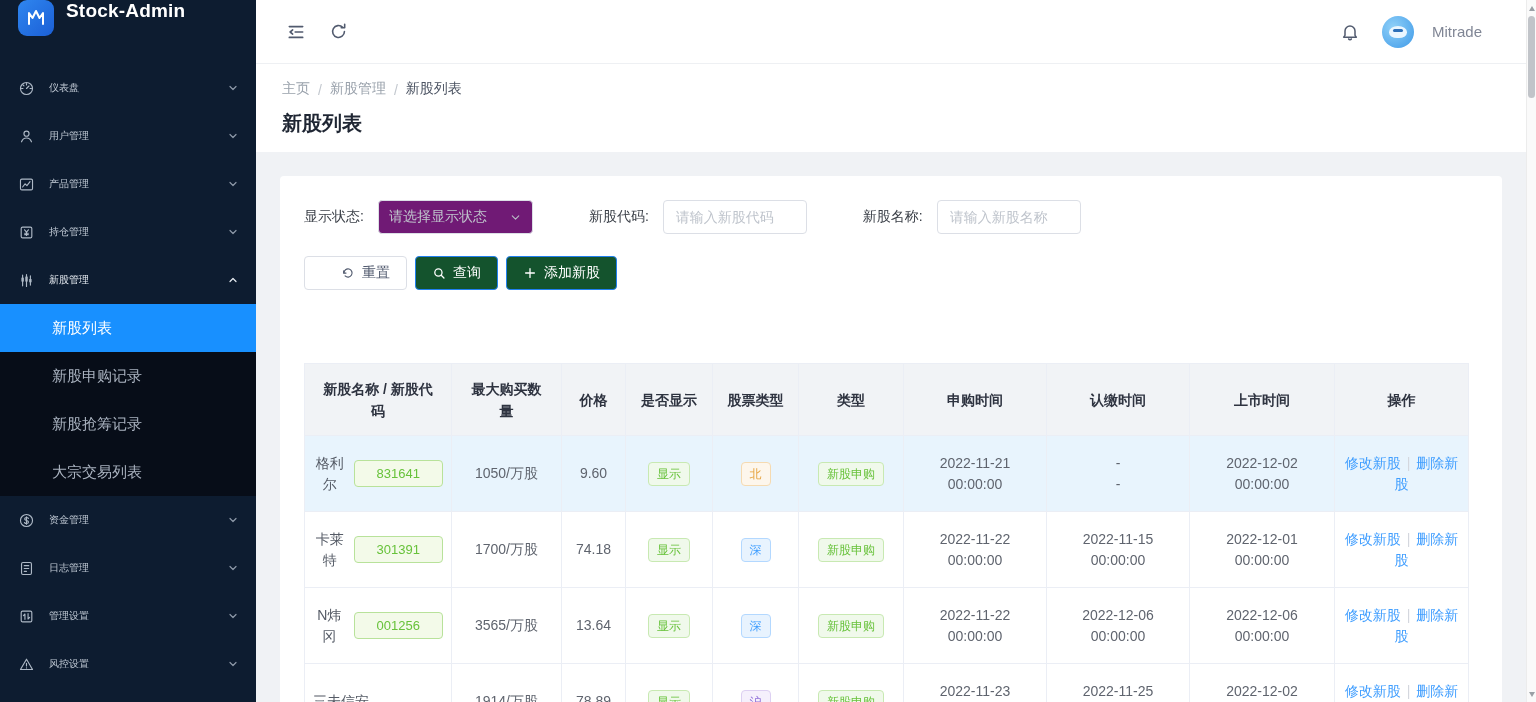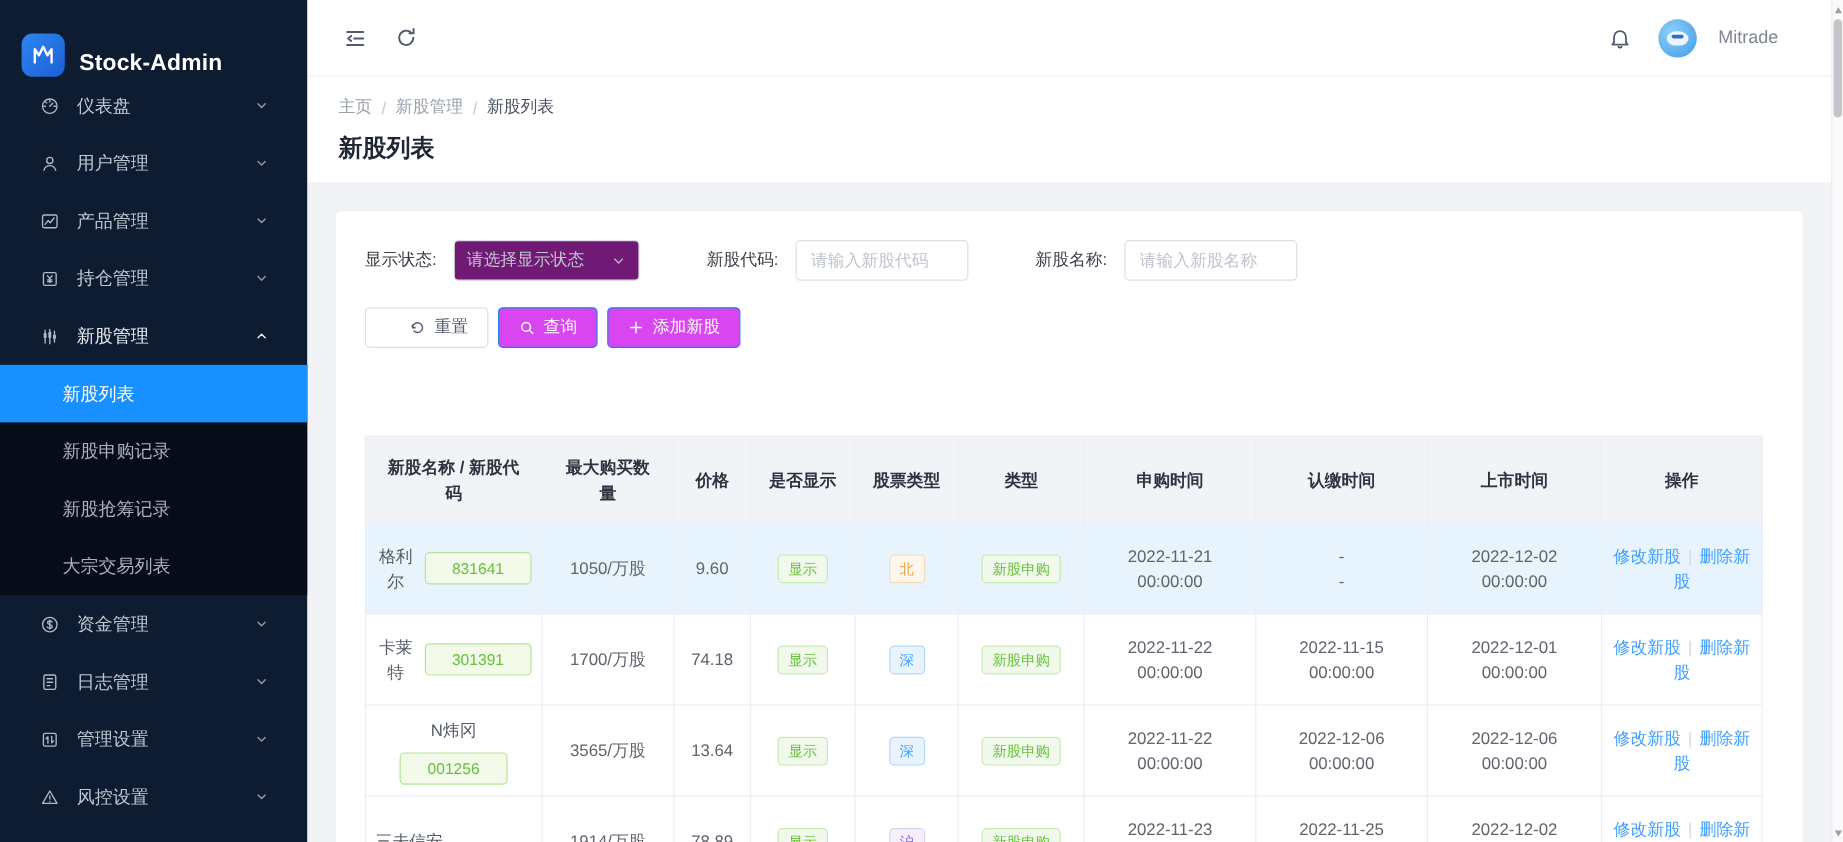--- a/index.html
+++ b/index.html
@@ -3,25 +3,25 @@
 <meta charset="utf-8">
 <style>
   * { box-sizing: border-box; margin: 0; padding: 0; }
   html,body { width:1536px; height:702px; overflow:hidden; }
   body {
     font-family: "Liberation Sans", "DejaVu Sans", sans-serif;
     position: relative; background:#f0f2f5; color:#333;
   }
   
   .sidebar { position:absolute; left:0; top:0; width:256px; height:702px; background:#0d1c30; z-index:5; }
-  .logo-row { height:64px; display:flex; align-items:flex-end; padding:0 18px; gap:12px; }
+  .logo-row { height:64px; display:flex; align-items:flex-start; padding:0 18px; gap:12px; }
   .logo-mark { width:36px; height:36px; border-radius:9px; flex:0 0 auto;
     background:linear-gradient(135deg,#2f86ef,#1b5fd6); display:flex; align-items:center; justify-content:center; }
   .logo-title { color:#ffffff; font-size:19px; font-weight:bold; letter-spacing:.2px; }
-  .menu-item { height:48px; display:flex; align-items:center; padding:0 32px; color:#bfc8d3; font-size:15px; cursor:pointer; }
+  .menu-item { height:48px; display:flex; align-items:center; padding:0 17px; color:#bfc8d3; font-size:10px; cursor:pointer; }
   .menu-item .mi-icon { width:18px; height:18px; margin-right:14px; display:flex; align-items:center; justify-content:center; color:#aeb9c6; }
   .menu-item .mi-label { flex:1; }
   .menu-item .chev { color:#8d99a8; display:flex; }
   .menu-item.expanded { color:#e6ebf1; }
   .menu-item.expanded .chev { color:#e6ebf1; }
   .submenu { background:#070d18; }
   .submenu-item { height:48px; display:flex; align-items:center; padding-left:52px; color:#aab3c0; font-size:15px; cursor:pointer; }
   .submenu-item.active { background:#1890ff; color:#ffffff; }
   
   .topbar { position:absolute; left:256px; top:0; right:0; height:64px; background:#ffffff;
@@ -50,29 +50,29 @@
     display:flex; align-items:center; padding:0 10px; cursor:pointer; }
   .f-select .ph { color:#bfc4cc; font-size:14px; flex:1; }
   .f-select .sel-chev { color:#b8bdc6; display:flex; }
   .f-input { width:144px; height:34px; border:1px solid #dcdfe6; border-radius:4px; padding:0 12px; font-size:14px; color:#333;
     font-family:"Liberation Sans","DejaVu Sans",sans-serif; outline:none; }
   .f-input::placeholder { color:#bfc4cc; }
   .gap56 { width:56px; flex:0 0 auto; }
   .btn-row { margin-top:22px; display:flex; align-items:center; gap:8px; }
   .btn { height:34px; border-radius:4px; font-size:14px; display:inline-flex; align-items:center; gap:7px; padding:0 16px; cursor:pointer; }
   .btn-plain { background:#fff; border:1px solid #dcdfe6; color:#515a6e;padding-left:36px; }
-  .btn-primary { background:#d946ef; border:1px solid #2080f0; color:#fff; }
+  .btn-primary { background:#14532d; border:1px solid #2080f0; color:#fff; }
   
   .stock-table { border-collapse:collapse; table-layout:fixed; width:1164px; margin-top:73px; }
   .stock-table th, .stock-table td { border:1px solid #ebeef5; text-align:center; vertical-align:middle; }
   .stock-table th { background:#f1f3f6; color:#2e3340; font-size:14px; font-weight:bold; height:72px; padding:8px 14px; line-height:22px; }
   .stock-table td { height:76px; padding:6px 8px; font-size:14px; color:#5f646e; line-height:21px; }
   tr.hl td { background:#e8f4fd; }
   .name-wrap { display:flex; flex-direction:row; align-items:center; gap:7px; }
-  .name-wrap.inline { flex-direction:column; justify-content:center; gap:8px; }
+  .name-wrap.inline { flex-direction:row; justify-content:center; gap:8px; }
   .stock-name { color:#555b66; }
   .code-tag { color:#67c23a; background:#f3fae9; border:1px solid #b8e29a; border-radius:4px; padding:2px 22px; font-size:13px; }
   .tag { display:inline-block; font-size:12px; padding:3px 8px; border-radius:4px; border:1px solid transparent; line-height:16px; }
   .tag-green  { color:#67c23a; background:#f0f9eb; border-color:#c8e9b2; }
   .tag-orange { color:#e6a23c; background:#fdf6ec; border-color:#f5dab1; }
   .tag-blue   { color:#409eff; background:#e8f3fe; border-color:#b3d8ff; }
   .tag-purple { color:#8f6fd8; background:#f5f0fc; border-color:#ddd0f2; }
   .act-link { color:#409eff; cursor:pointer; }
   .act-sep { color:#d4d7de; margin:0 6px; }
   

